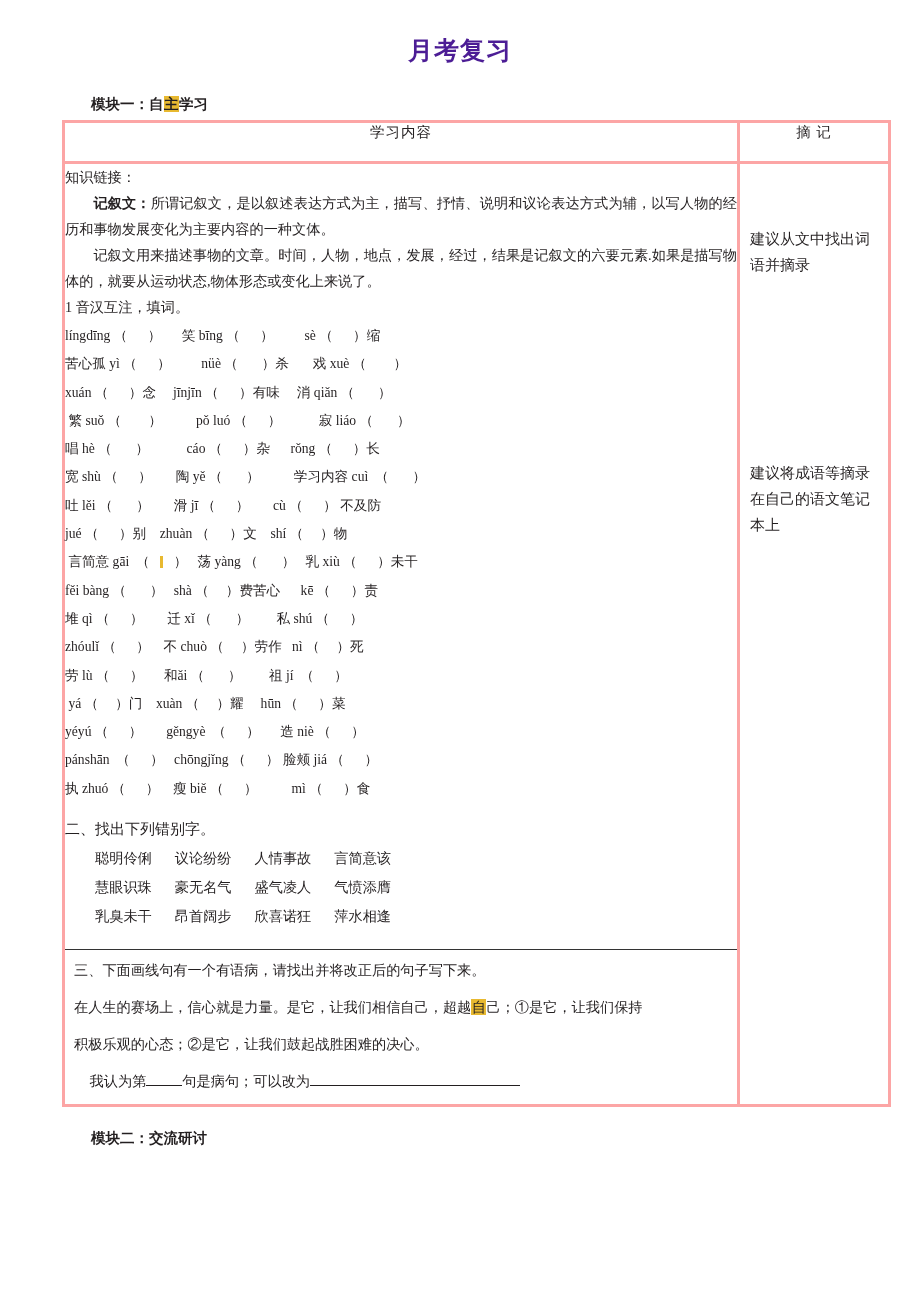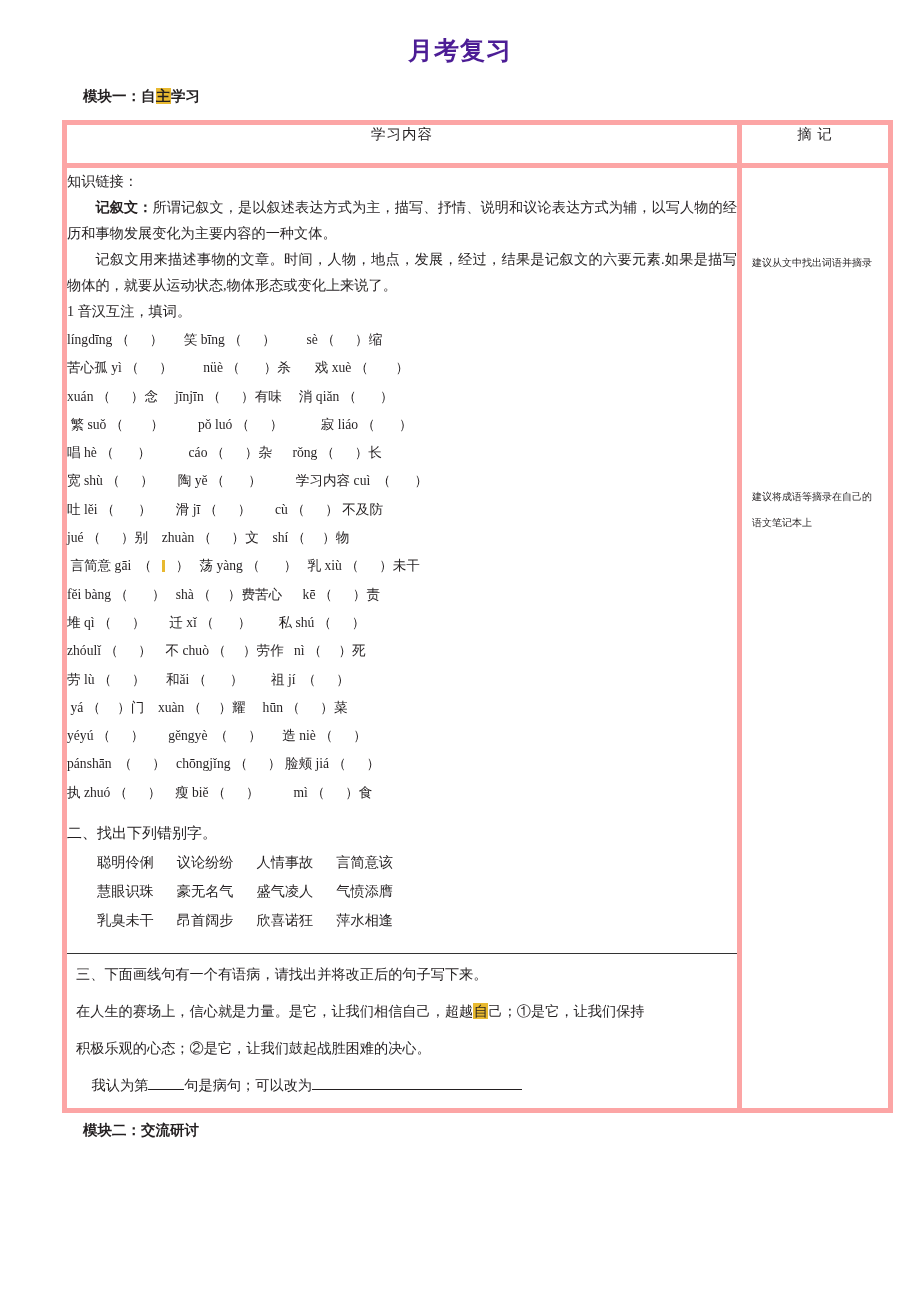--- a/index.html
+++ b/index.html
@@ -31,42 +31,42 @@
     letter-spacing: 1px;
     padding-top: 38px;
     line-height: 1;
     font-family: "Liberation Serif", "DejaVu Serif", serif;
   }
 
   
   .module-heading {
     font-size: 14.5px;
     font-weight: bold;
-    margin: 0;
+    margin: 8px;
     padding-left: 83px;
     line-height: 1;
   }
   #module-one-heading { padding-top: 26px; }
   .hl-mark {
     background: #e8b930;
     color: #231f20;
     padding: 0 0.5px;
   }
 
   
   .worksheet-table {
     position: absolute;
     left: 62px;
     top: 120px;
     width: 826px;
     border-collapse: collapse;
     table-layout: fixed;
   }
   .worksheet-table td, .worksheet-table th {
-    border: 5px solid #fca5a5;
+    border: 3px solid #fca5a5;
     vertical-align: top;
     padding: 0;
   }
   .col-content { width: 675px; }
   .col-note    { width: 151px; }
 
   .th-cell {
     text-align: center;
     font-size: 14.5px;
     font-weight: normal;
@@ -154,23 +154,22 @@
     display: inline-block;
     width: 210px;
     border-bottom: 1.2px solid #231f20;
   }
 
   
   .note-text {
     position: absolute;
     left: 10px;
     right: 8px;
-    font-size: 10px;
+    font-size: 15px;
     line-height: 26px;
-    margin-top: 20px;
   }
   #note-one { top: 62px; }
   #note-two { top: 296px; }
 
   #module-two-heading {
     position: absolute;
     left: 0;
     top: 1123px;
     width: 100%;
   }

